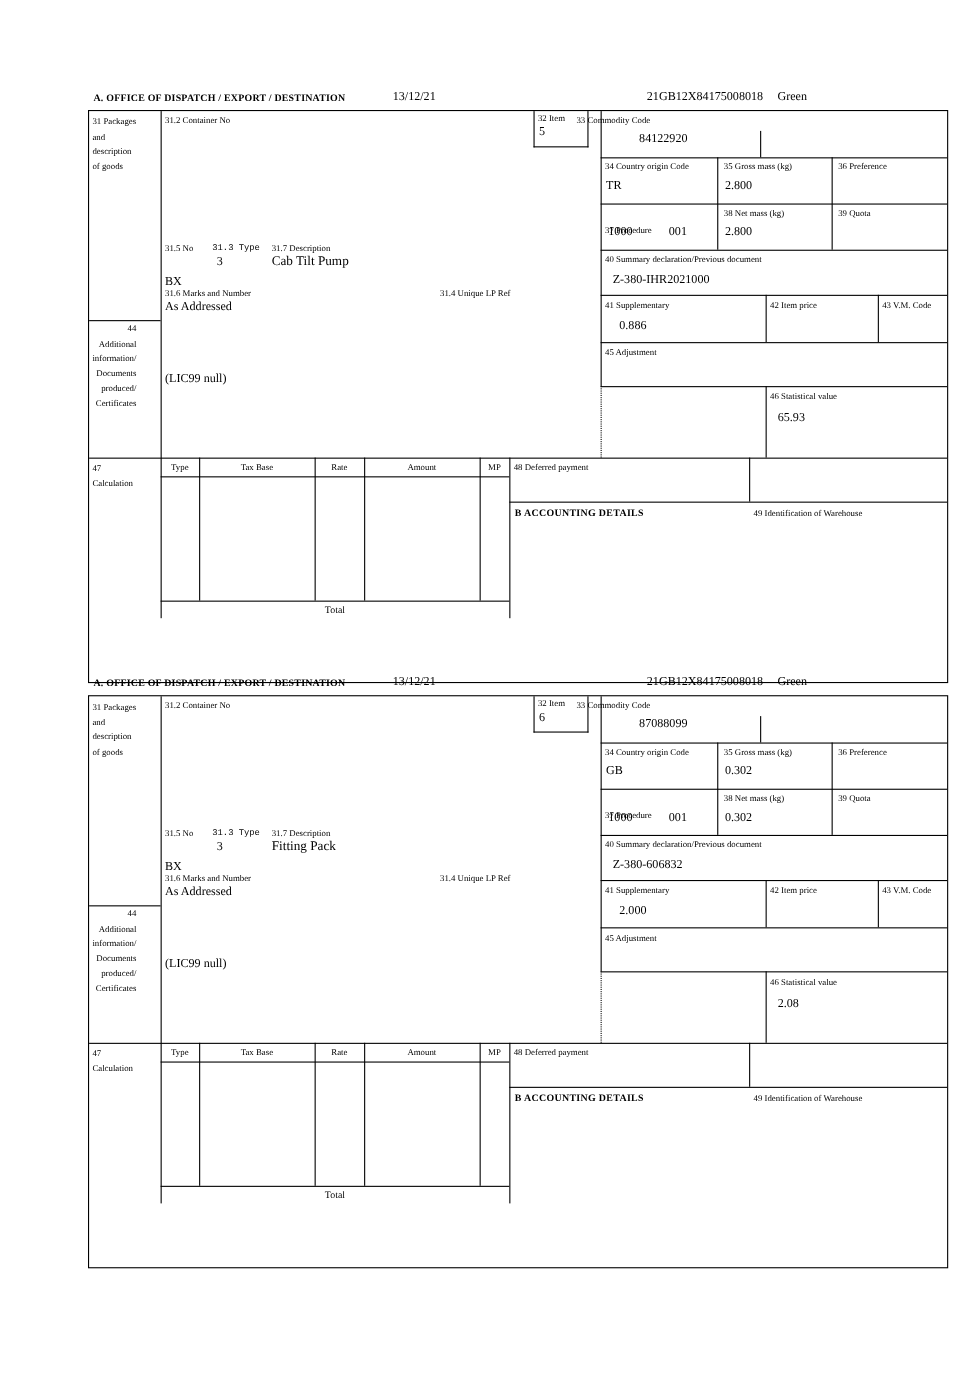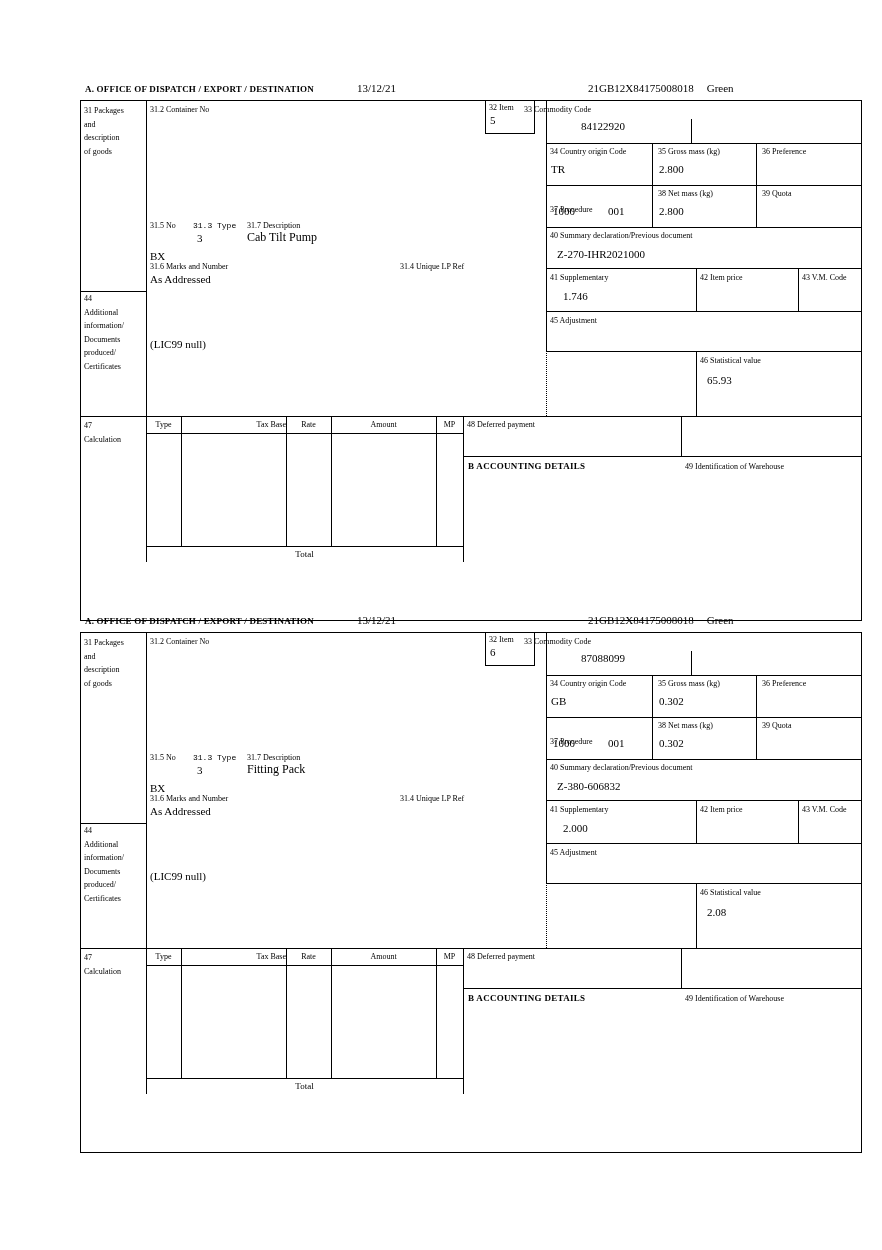--- a/index.html
+++ b/index.html
@@ -57,26 +57,26 @@
   .pl36{left:681px;top:46px;}
   .pl37{left:469px;top:104px;} .pv37a{left:472px;top:104px;text-align:center;} .pv37b{left:527px;top:104px;}
   .pl38{left:577px;top:88px;} .pv38{left:578px;top:104px;}
   .pl39{left:681px;top:88px;}
   .pl40{left:469px;top:130px;} .pv40{left:476px;top:147px;}
   .pl315{left:69px;top:120px;} .pl313{left:112px;top:120px;font-family:Liberation Mono, monospace;} .pl317{left:166px;top:120px;}
   .pv315{left:69px;top:131px;margin-top:18px;} .pv313{left:116px;top:131px;} .pv317{left:166px;top:130px;}
   .pl316{left:69px;top:161px;} .pl314{left:319px;top:161px;} .pv316{left:69px;top:172px;}
   .pl41{left:469px;top:172px;} .pv41{left:482px;top:189px;}
   .pl42{left:619px;top:172px;} .pl43{left:721px;top:172px;}
-  .pl44{left:3px;top:191px;}  .pv44{left:69px;top:193px;margin-top:44px;}
+  .pl44{left:3px;top:191px;text-align:right;}  .pv44{left:69px;top:193px;margin-top:44px;}
   .pl45{left:469px;top:215px;}
   .pl46{left:619px;top:255px;} .pv46{left:626px;top:273px;}
   .pl47{left:3px;top:318px;}
   .pc1{left:65px;top:319px;width:35px;text-align:center;}
-  .pc2{left:100px;top:319px;width:105px;text-align:right;}
+  .pc2{left:100px;top:319px;width:105px;text-align:center;}
   .pc3{left:205px;top:319px;width:45px;text-align:center;}
   .pc4{left:250px;top:319px;width:105px;text-align:center;}
   .pc5{left:355px;top:319px;width:27px;text-align:center;}
   .pl48{left:386px;top:319px;} .pl49{left:604px;top:319px;margin-top:42px;}
   .plB{position:absolute;left:387px;top:360px;font-size:9px;font-weight:bold;letter-spacing:.3px;}
   .ptot{left:65px;top:448px;width:317px;text-align:center;font-size:9px;line-height:11px;}
 </style>
 </head>
 <body>
 
@@ -133,35 +133,35 @@
     <div class="sl pl36">36 Preference</div>
 
     <div class="sl pl37">37 Procedure</div>
     <div class="val pv37a">1000</div>
     <div class="val pv37b">001</div>
     <div class="sl pl38">38 Net mass (kg)</div>
     <div class="val pv38">2.800</div>
     <div class="sl pl39">39 Quota</div>
 
     <div class="sl pl40">40 Summary declaration/Previous document</div>
-    <div class="val pv40">Z-270-IHR2021000</div>
+    <div class="val pv40">Z-380-IHR2021000</div>
 
     <div class="sl pl315">31.5 No</div>
     <div class="sl pl313">31.3 Type</div>
     <div class="sl pl317">31.7 Description</div>
     <div class="val pv315">BX</div>
     <div class="val pv313">3</div>
     <div class="val big pv317">Cab Tilt Pump</div>
 
     <div class="sl pl316">31.6 Marks and Number</div>
     <div class="sl pl314">31.4 Unique LP Ref</div>
     <div class="val pv316">As Addressed</div>
 
     <div class="sl pl41">41 Supplementary</div>
-    <div class="val pv41">1.746</div>
+    <div class="val pv41">0.886</div>
     <div class="sl pl42">42 Item price</div>
     <div class="sl pl43">43 V.M. Code</div>
 
     <div class="sl lcl pl44">44
 Additional
 information/
 Documents
 produced/
 Certificates</div>
     <div class="val pv44">(LIC99 null)</div>

